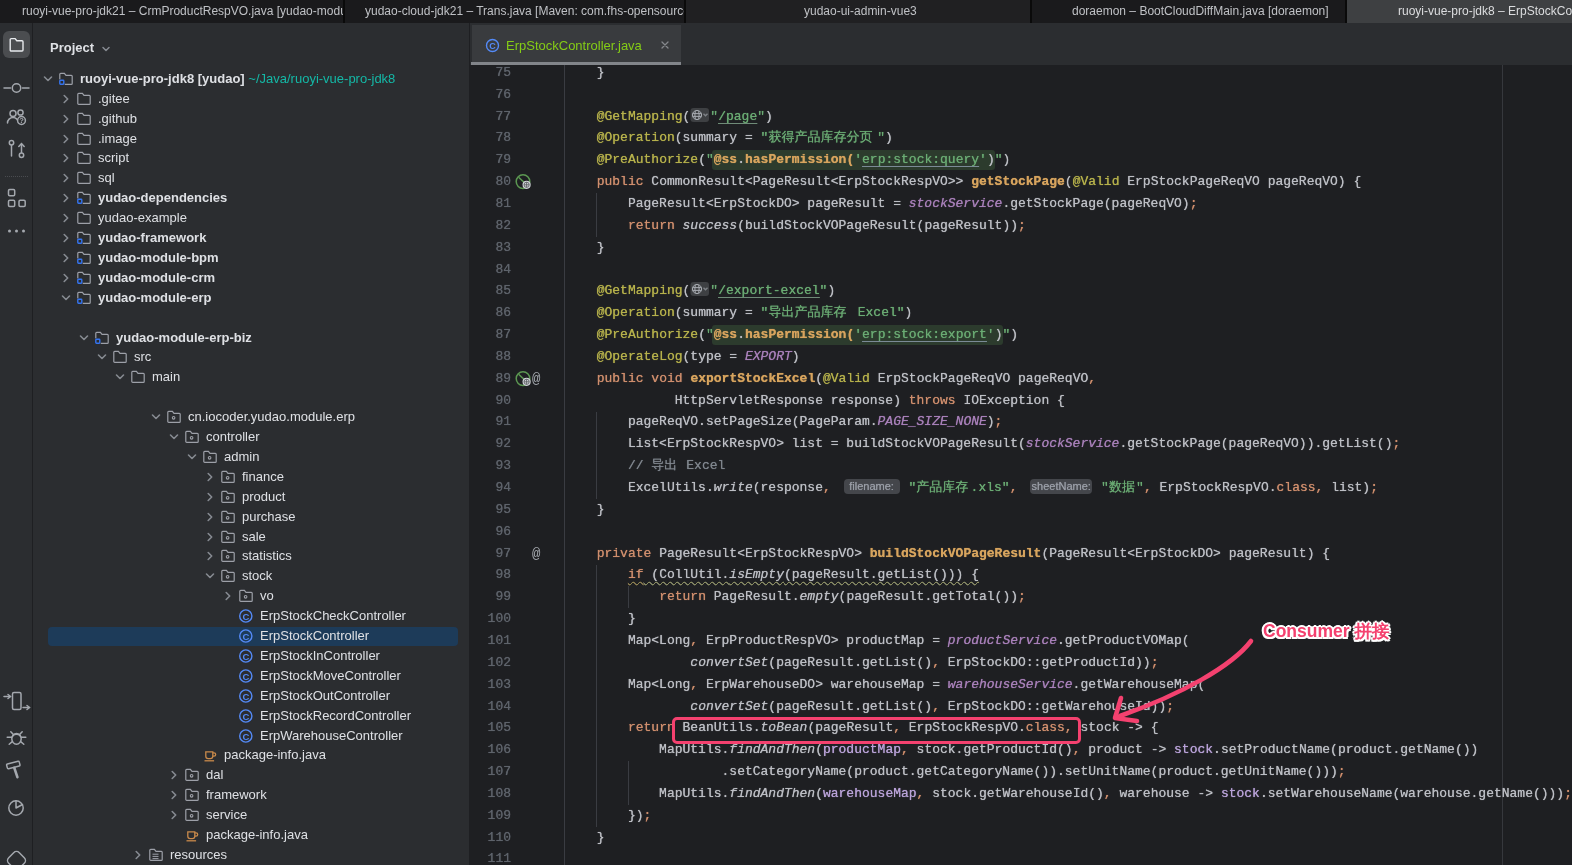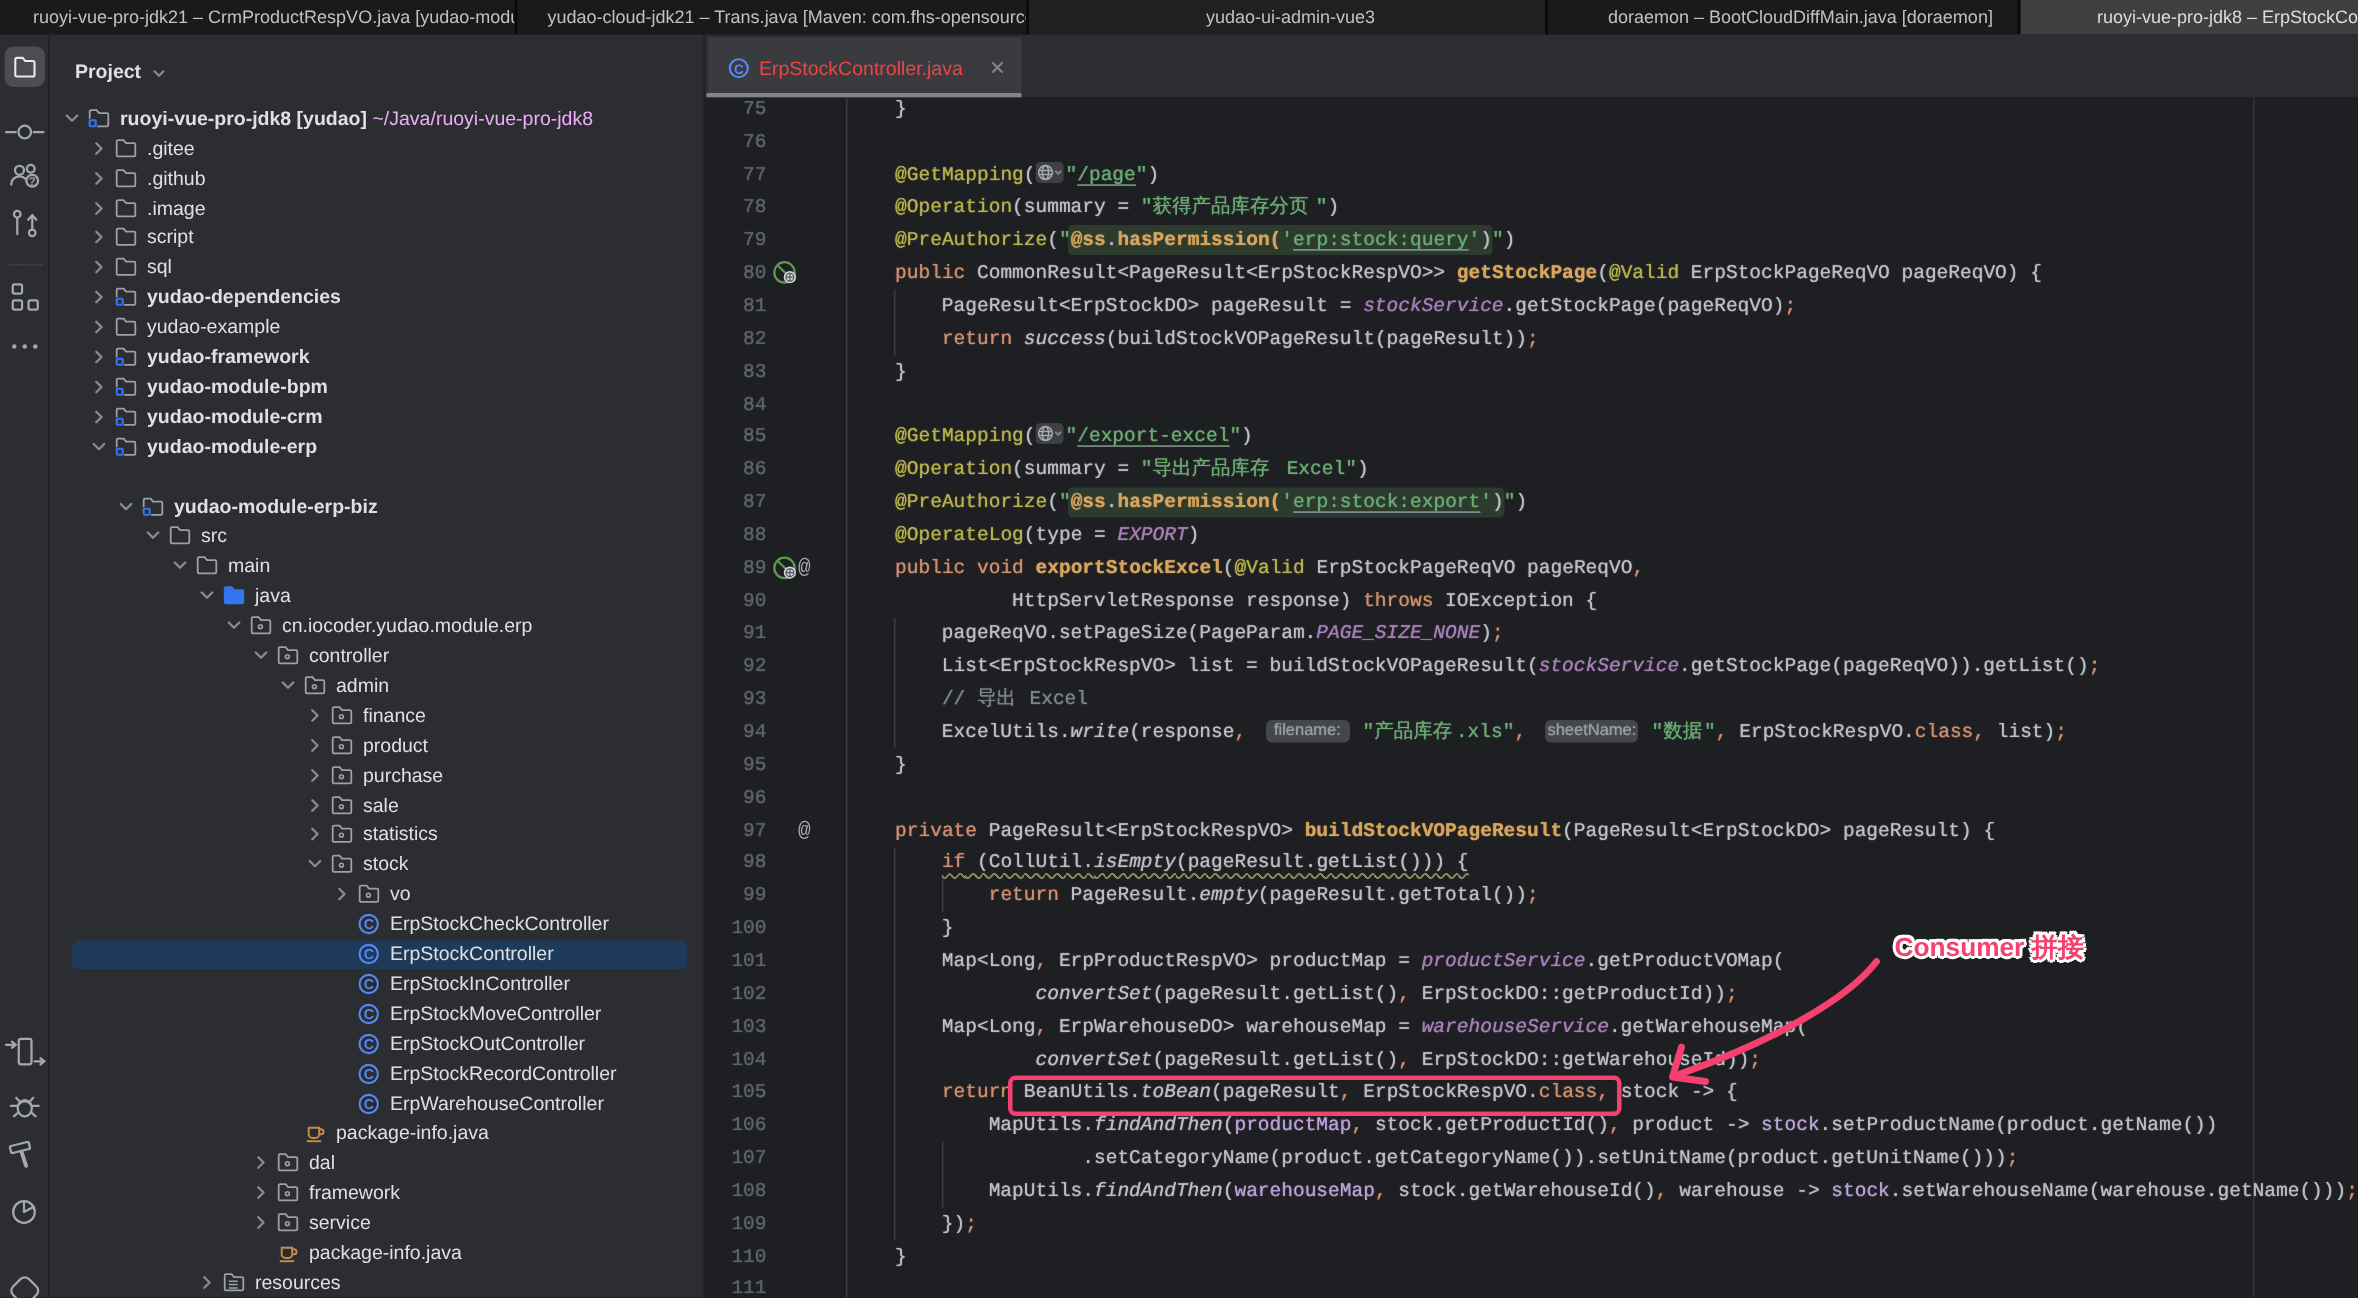--- a/index.html
+++ b/index.html
@@ -117,21 +117,21 @@
 <div class="trow" style="top:45.8px;left:0;width:436px">
 
 <svg class="abs" style="left:8px;top:0px" width="14" height="20" viewBox="0 0 14 20" fill="none" stroke="#868A91" stroke-width="1.6" stroke-linecap="round" stroke-linejoin="round">
         <path d="M3.5 8 L7 11.5 L10.5 8"></path>
       </svg>
 <svg class="abs" style="left:25px;top:1px" width="16" height="18" viewBox="0 0 16 18" fill="none">
         <path d="M1.8 13.4 V4.3 a.9.9 0 0 1 .9-.9 h3.7 l1.6 2 h5.3 a.9.9 0 0 1 .9.9 v7.1 a.9.9 0 0 1 -.9.9 H2.7 a.9.9 0 0 1 -.9-.9 z" stroke="#9DA0A8" stroke-width="1.2"></path>
         <rect x="0.8" y="9.2" width="6" height="6" rx="1" fill="#2B2D30"></rect>
         <rect x="1.8" y="10.2" width="4" height="4" rx="0.7" fill="none" stroke="#3574F0" stroke-width="1.4"></rect>
       </svg>
-<span class="abs" style="left:47px"><b>ruoyi-vue-pro-jdk8 [yudao]</b> <span style="color:#f0abfc">~/Java/ruoyi-vue-pro-jdk8</span></span>
+<span class="abs" style="left:47px"><b>ruoyi-vue-pro-jdk8 [yudao]</b> <span style="color:#14b8a6">~/Java/ruoyi-vue-pro-jdk8</span></span>
 </div>
 <div class="trow" style="top:65.7px;left:0;width:436px">
 
 <svg class="abs" style="left:26px;top:0px" width="14" height="20" viewBox="0 0 14 20" fill="none" stroke="#868A91" stroke-width="1.6" stroke-linecap="round" stroke-linejoin="round">
         <path d="M5.2 6.5 L8.7 10 L5.2 13.5"></path>
       </svg>
 <svg class="abs" style="left:43px;top:1px" width="16" height="18" viewBox="0 0 16 18" fill="none">
         <path d="M1.8 13.4 V4.3 a.9.9 0 0 1 .9-.9 h3.7 l1.6 2 h5.3 a.9.9 0 0 1 .9.9 v7.1 a.9.9 0 0 1 -.9.9 H2.7 a.9.9 0 0 1 -.9-.9 z" stroke="#9DA0A8" stroke-width="1.2"></path>
       </svg>
 <span class="abs" style="left:65px">.gitee</span>
@@ -270,30 +270,20 @@
 </div>
 <div class="trow" style="top:344.3px;left:0;width:436px">
 
 <svg class="abs" style="left:80px;top:0px" width="14" height="20" viewBox="0 0 14 20" fill="none" stroke="#868A91" stroke-width="1.6" stroke-linecap="round" stroke-linejoin="round">
         <path d="M3.5 8 L7 11.5 L10.5 8"></path>
       </svg>
 <svg class="abs" style="left:97px;top:1px" width="16" height="18" viewBox="0 0 16 18" fill="none">
         <path d="M1.8 13.4 V4.3 a.9.9 0 0 1 .9-.9 h3.7 l1.6 2 h5.3 a.9.9 0 0 1 .9.9 v7.1 a.9.9 0 0 1 -.9.9 H2.7 a.9.9 0 0 1 -.9-.9 z" stroke="#9DA0A8" stroke-width="1.2"></path>
       </svg>
 <span class="abs" style="left:119px">main</span>
-</div>
-<div class="trow" style="top:364.2px;left:0;width:436px">
-
-<svg class="abs" style="left:98px;top:0px" width="14" height="20" viewBox="0 0 14 20" fill="none" stroke="#868A91" stroke-width="1.6" stroke-linecap="round" stroke-linejoin="round">
-        <path d="M3.5 8 L7 11.5 L10.5 8"></path>
-      </svg>
-<svg class="abs" style="left:115px;top:1px" width="16" height="18" viewBox="0 0 16 18" fill="none">
-        <path d="M1.8 13.4 V4.3 a.9.9 0 0 1 .9-.9 h3.7 l1.6 2 h5.3 a.9.9 0 0 1 .9.9 v7.1 a.9.9 0 0 1 -.9.9 H2.7 a.9.9 0 0 1 -.9-.9 z" fill="#3574F0" stroke="#3574F0" stroke-width="1.2"></path>
-      </svg>
-<span class="abs" style="left:137px">java</span>
 </div>
 <div class="trow" style="top:384.1px;left:0;width:436px">
 
 <svg class="abs" style="left:116px;top:0px" width="14" height="20" viewBox="0 0 14 20" fill="none" stroke="#868A91" stroke-width="1.6" stroke-linecap="round" stroke-linejoin="round">
         <path d="M3.5 8 L7 11.5 L10.5 8"></path>
       </svg>
 <svg class="abs" style="left:133px;top:1px" width="16" height="18" viewBox="0 0 16 18" fill="none">
         <path d="M1.8 13.4 V4.3 a.9.9 0 0 1 .9-.9 h3.7 l1.6 2 h5.3 a.9.9 0 0 1 .9.9 v7.1 a.9.9 0 0 1 -.9.9 H2.7 a.9.9 0 0 1 -.9-.9 z" stroke="#9DA0A8" stroke-width="1.2"></path>
         <circle cx="7.6" cy="9.8" r="1.3" stroke="#9DA0A8" stroke-width="1.1"></circle>
       </svg>
@@ -518,21 +508,21 @@
 <span class="abs" style="left:137px">resources</span>
 </div>
 </div>
 <div id="tabbar">
 <div class="abs" style="left:2px;top:2px;width:209px;height:40px;background:#393B3E"></div>
 <div class="abs" style="left:1px;top:39px;width:210px;height:3px;background:#82858A"></div>
 <svg class="abs" style="left:15px;top:15px" width="15" height="15" viewBox="0 0 15 15" fill="none">
       <circle cx="7.5" cy="7.5" r="6" stroke="#548AF7" stroke-width="1.4"></circle>
       <text x="7.6" y="11" font-size="9" font-weight="bold" text-anchor="middle" fill="#548AF7" font-family="Liberation Sans">C</text>
     </svg>
-<div class="abs" style="left:36px;top:15px;font-size:13px;color:#ef4444">ErpStockController.java</div>
+<div class="abs" style="left:36px;top:15px;font-size:13px;color:#84cc16">ErpStockController.java</div>
 <svg class="abs" style="left:189px;top:16px" width="12" height="12" viewBox="0 0 12 12" stroke="#85878C" stroke-width="1.3" stroke-linecap="round">
       <path d="M3 3 L9 9 M9 3 L3 9"></path>
     </svg>
 </div>
 <div id="code">
 <div class="vg" style="left:93.5px;top:0.0px;height:800.0px"></div>
 <div class="vg" style="left:125.5px;top:128.0px;height:43.6px"></div>
 <div class="vg" style="left:125.5px;top:346.5px;height:87.3px"></div>
 <div class="vg" style="left:125.5px;top:499.5px;height:262.1px"></div>
 <div class="vg" style="left:157.5px;top:521.3px;height:21.8px"></div>

